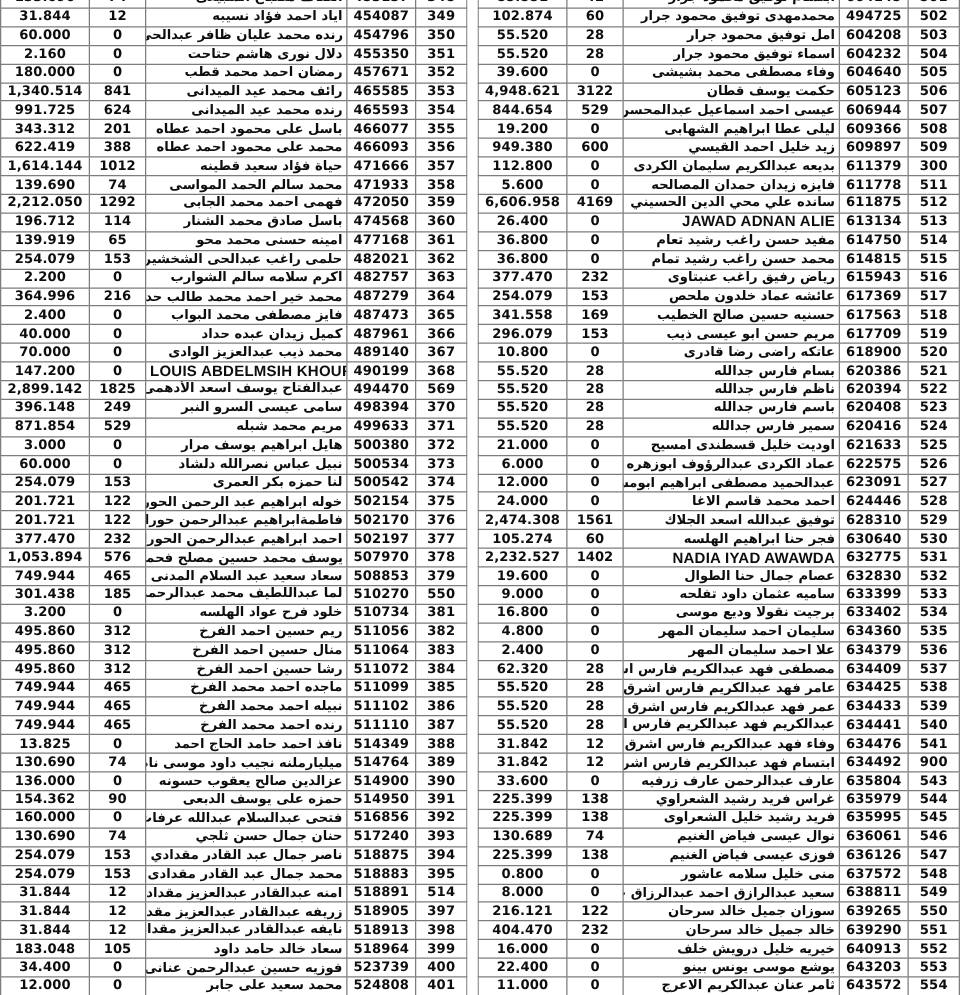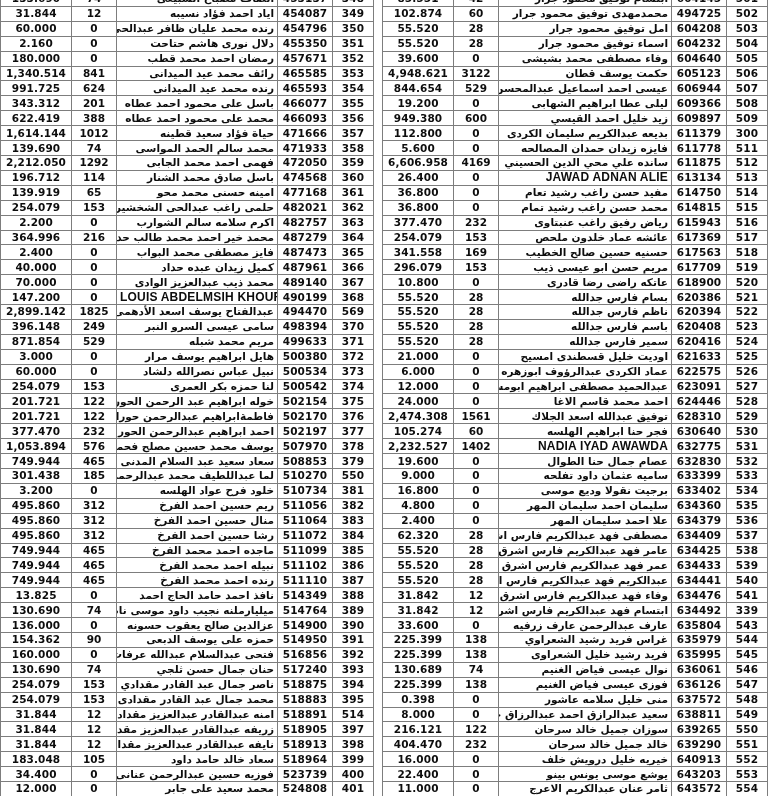--- a/index.html
+++ b/index.html
@@ -368,21 +368,21 @@
             <td class="c-amount">55.520</td>
           </tr>
           <tr>
             <td class="c-seq">541</td>
             <td class="c-id">634476</td>
             <td class="c-name">وفاء فهد عبدالكريم فارس اشرق لبن</td>
             <td class="c-count">12</td>
             <td class="c-amount">31.842</td>
           </tr>
           <tr>
-            <td class="c-seq">339</td>
+            <td class="c-seq">900</td>
             <td class="c-id">634492</td>
             <td class="c-name">ابتسام فهد عبدالكريم فارس اشرق لبن</td>
             <td class="c-count">12</td>
             <td class="c-amount">31.842</td>
           </tr>
           <tr>
             <td class="c-seq">543</td>
             <td class="c-id">635804</td>
             <td class="c-name">عارف عبدالرحمن عارف زرفيه</td>
             <td class="c-count">0</td>
@@ -414,21 +414,21 @@
             <td class="c-id">636126</td>
             <td class="c-name">فوزى عيسى فياض الغنيم</td>
             <td class="c-count">138</td>
             <td class="c-amount">225.399</td>
           </tr>
           <tr>
             <td class="c-seq">548</td>
             <td class="c-id">637572</td>
             <td class="c-name">منى خليل سلامه عاشور</td>
             <td class="c-count">0</td>
-            <td class="c-amount">0.398</td>
+            <td class="c-amount">0.800</td>
           </tr>
           <tr>
             <td class="c-seq">549</td>
             <td class="c-id">638811</td>
             <td class="c-name">سعيد عبدالرازق احمد عبدالرزاق خصيب</td>
             <td class="c-count">0</td>
             <td class="c-amount">8.000</td>
           </tr>
           <tr>
             <td class="c-seq">550</td>

